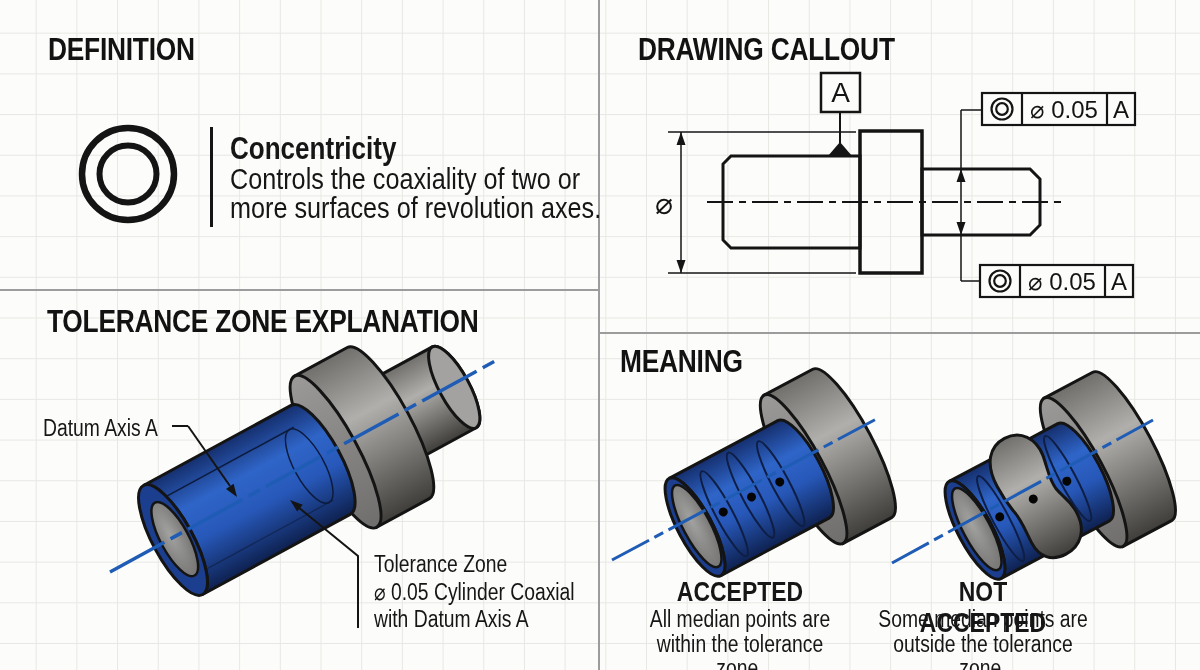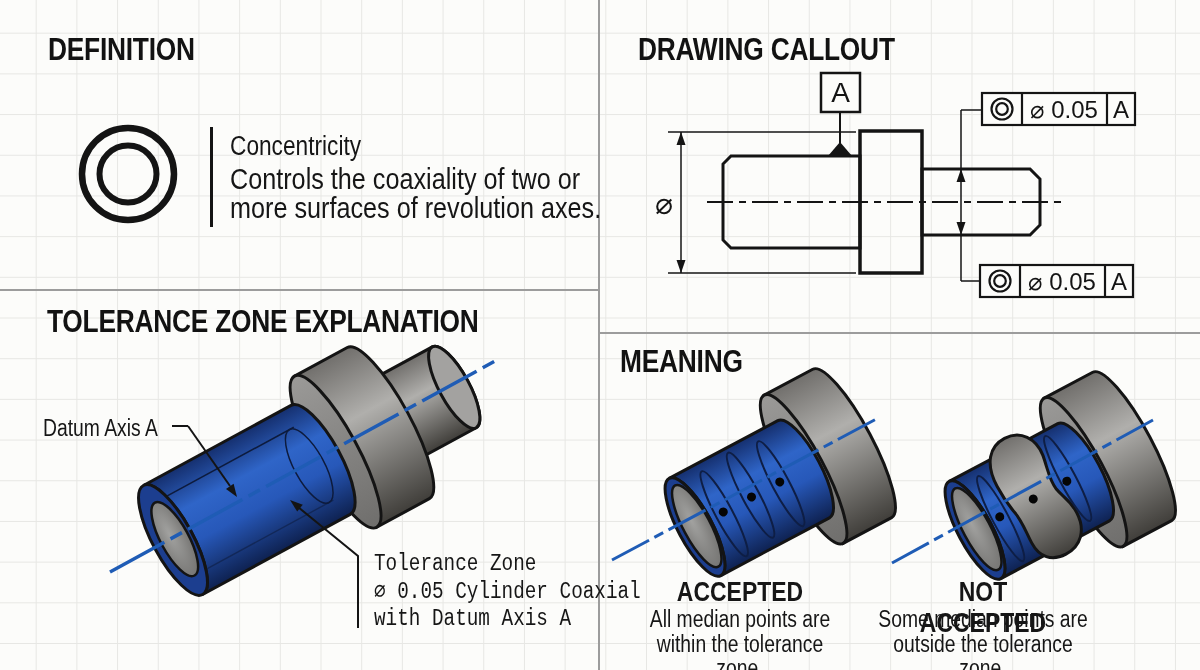--- a/index.html
+++ b/index.html
@@ -12,21 +12,21 @@
     background-size:40.7px 40.7px;background-position:-5px -8px;
     font-family:"Liberation Sans","DejaVu Sans",sans-serif;color:#161616;
   }
   .divider{position:absolute;background:#9c9c9c;}
   .heading{
     position:absolute;font-size:31px;font-weight:700;letter-spacing:-.3px;
     transform:scaleX(.85);transform-origin:0 50%;white-space:nowrap;color:#121212;
   }
   .cond{transform:scaleX(.84);transform-origin:0 0;white-space:nowrap;}
   .ccond{transform:scaleX(.84);transform-origin:50% 0;}
-  .deftitle{position:absolute;left:230px;top:131px;font-size:27px;font-weight:400;}
+  .deftitle{position:absolute;left:230px;top:131px;font-size:31px;font-weight:700;}
   .defdesc{position:absolute;left:230px;top:164px;font-size:30px;line-height:29px;}
   .vbar{position:absolute;left:210px;top:127px;width:3px;height:100px;background:#141414;}
   .label{position:absolute;font-size:23px;line-height:27.5px;}
   .cap-title{position:absolute;font-size:27px;font-weight:700;text-align:center;transform:scaleX(.85);transform-origin:50% 0;}
   .cap-text{position:absolute;font-size:23px;line-height:24.5px;text-align:center;}
   svg{position:absolute;overflow:visible;}
   svg text{font-family:"Liberation Sans","DejaVu Sans",sans-serif;fill:#141414;}
 </style>
 </head>
 <body>
@@ -155,21 +155,21 @@
 
     <g stroke="#141414" stroke-width="2" fill="none">
       <polyline points="358,298 358,226 298,177"></polyline>
     </g>
     <polygon points="290,170 302.8,174.7 297.2,181.6" fill="#141414"></polygon>
   </svg>
 
   <div class="label" style="left:43px;top:415px;">
     <span class="cond" style="display:inline-block">Datum Axis A</span>
   </div>
-  <div class="label" style="left:374px;top:551px;font-family:Liberation Mono, monospace;">
+  <div class="label" style="left:374px;top:551px;">
     <div class="cond">Tolerance Zone</div>
     <div class="cond">⌀ 0.05 Cylinder Coaxial</div>
     <div class="cond">with Datum Axis A</div>
   </div>
 
   <div class="heading" style="left:620px;top:344px;">MEANING</div>
 
   <svg style="left:600px;top:335px;" width="600" height="335" viewBox="0 0 600 335">
 
     <g transform="translate(95,192) rotate(-28)">

